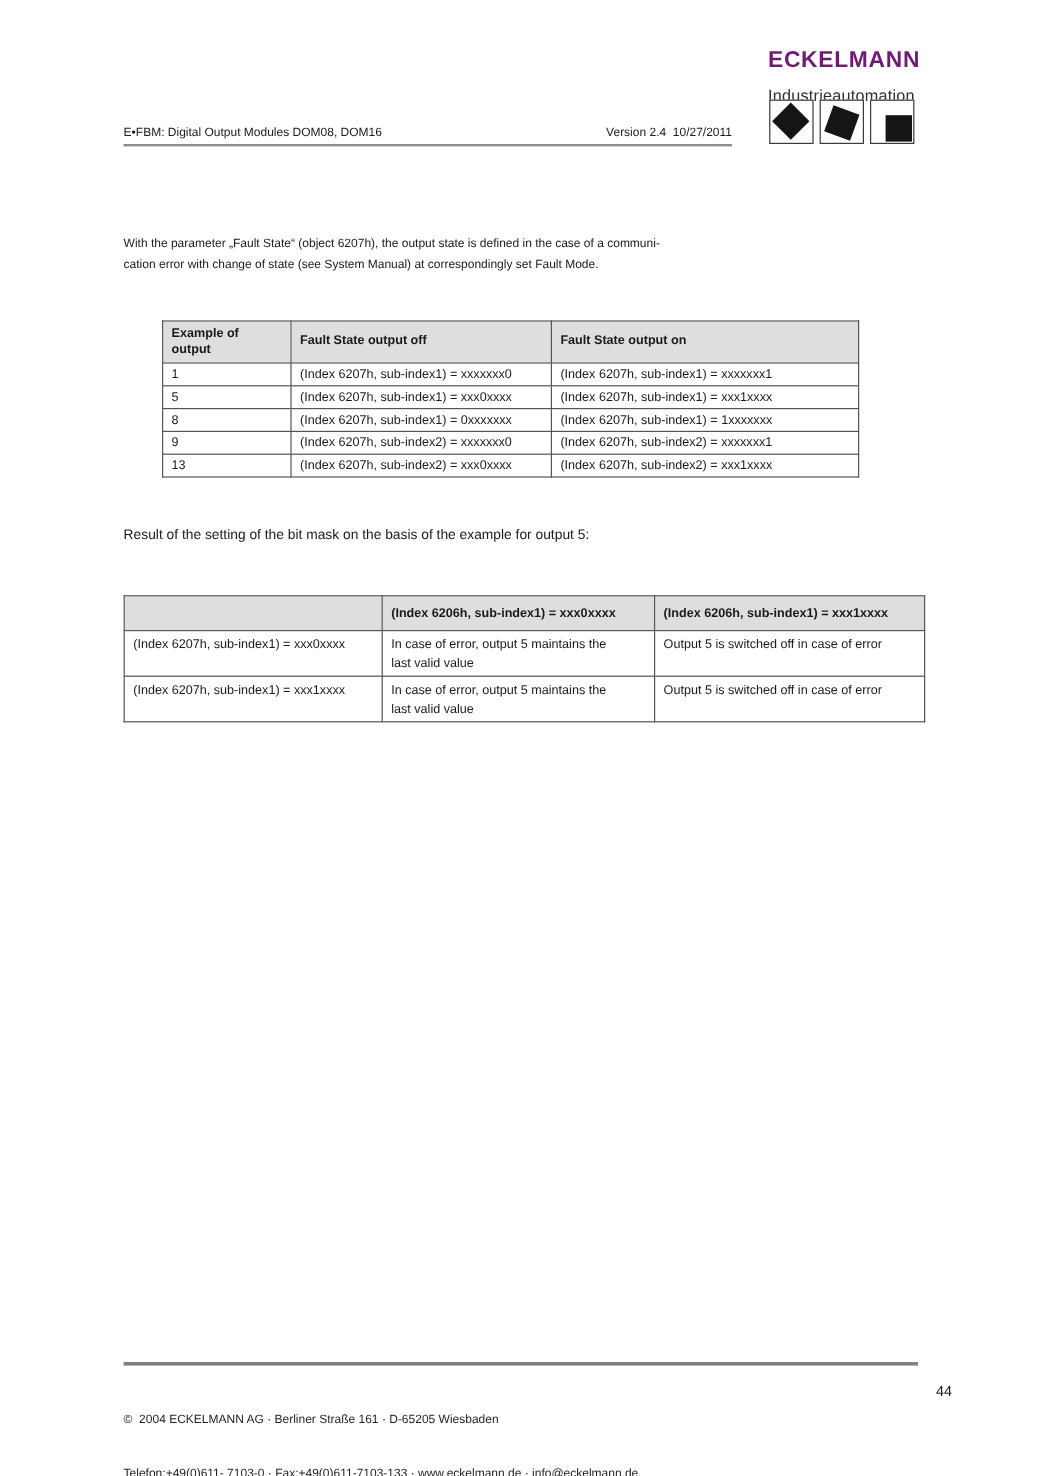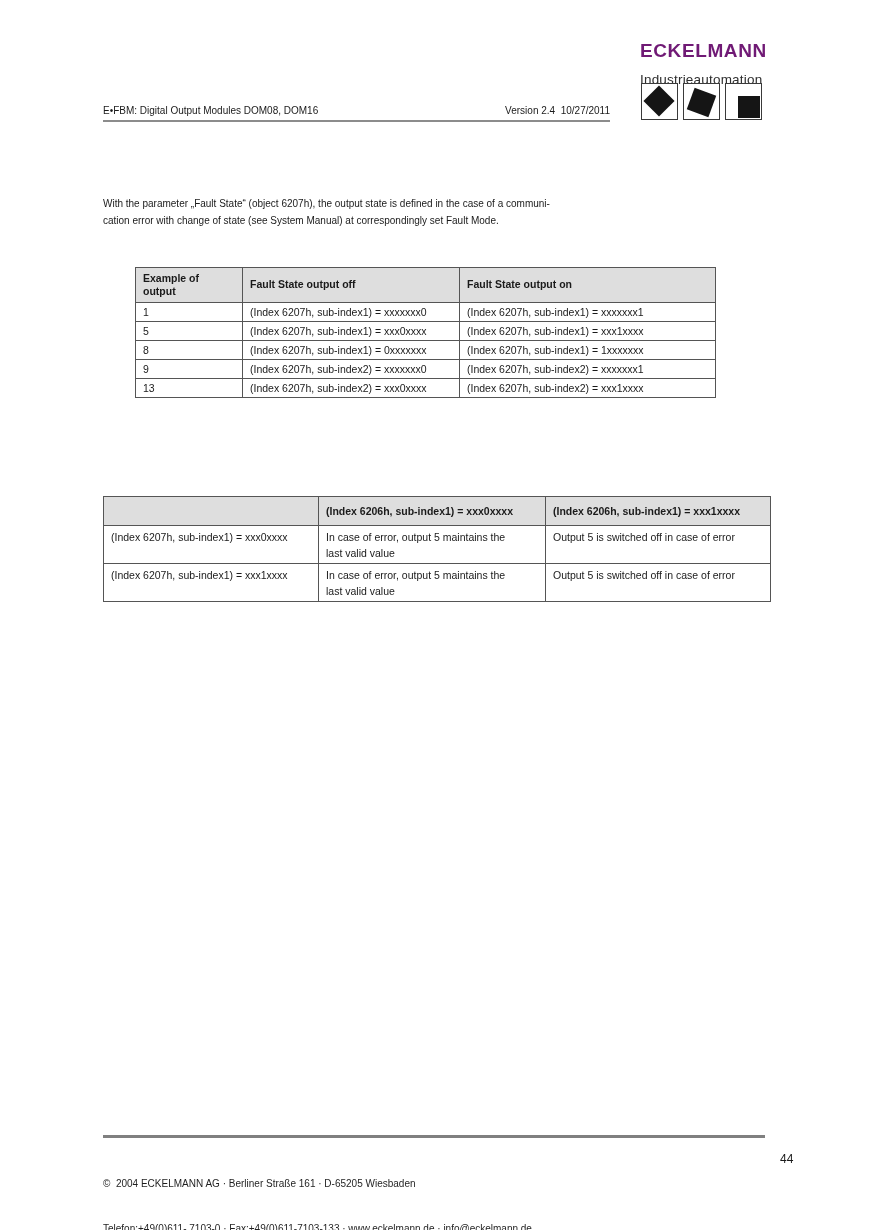--- a/index.html
+++ b/index.html
@@ -113,20 +113,21 @@
         <td>(Index 6207h, sub-index2) = xxxxxxx1</td>
       </tr>
       <tr>
         <td>13</td>
         <td>(Index 6207h, sub-index2) = xxx0xxxx</td>
         <td>(Index 6207h, sub-index2) = xxx1xxxx</td>
       </tr>
     </tbody>
   </table>
 
+  <p class="mid">Result of the setting of the bit mask on the basis of the example for output 5:</p>
 
   <table class="t2">
     <colgroup>
         <col style="width:215px">
         <col style="width:227px">
         <col style="width:225px">
       </colgroup>
     <thead>
       <tr>
         <th></th>

